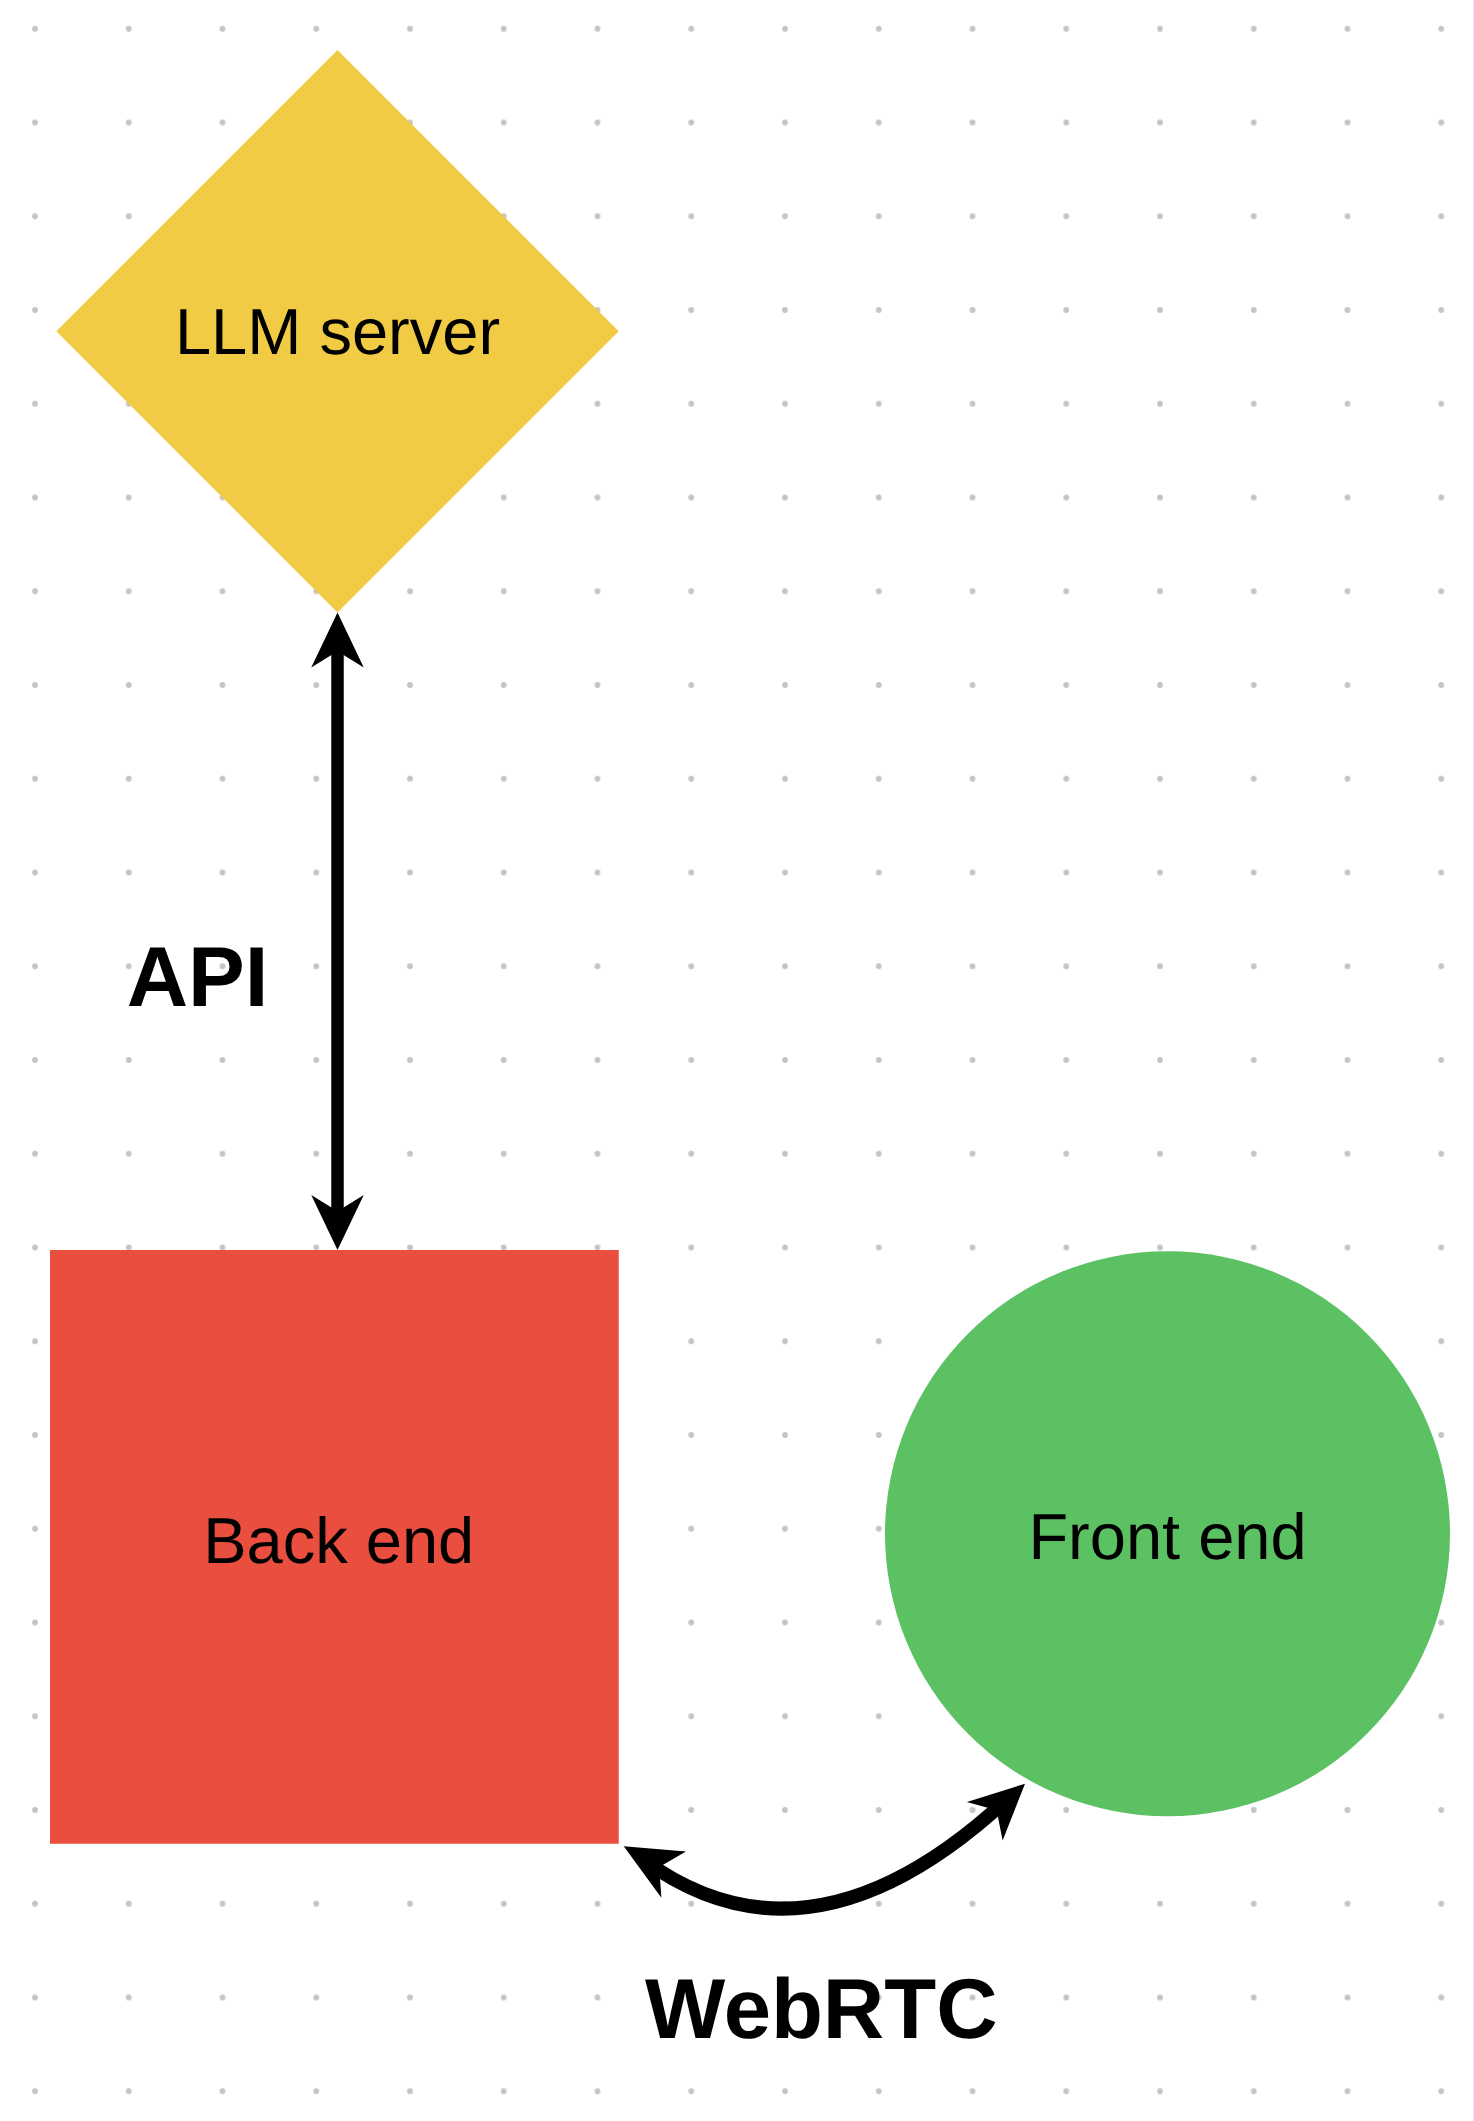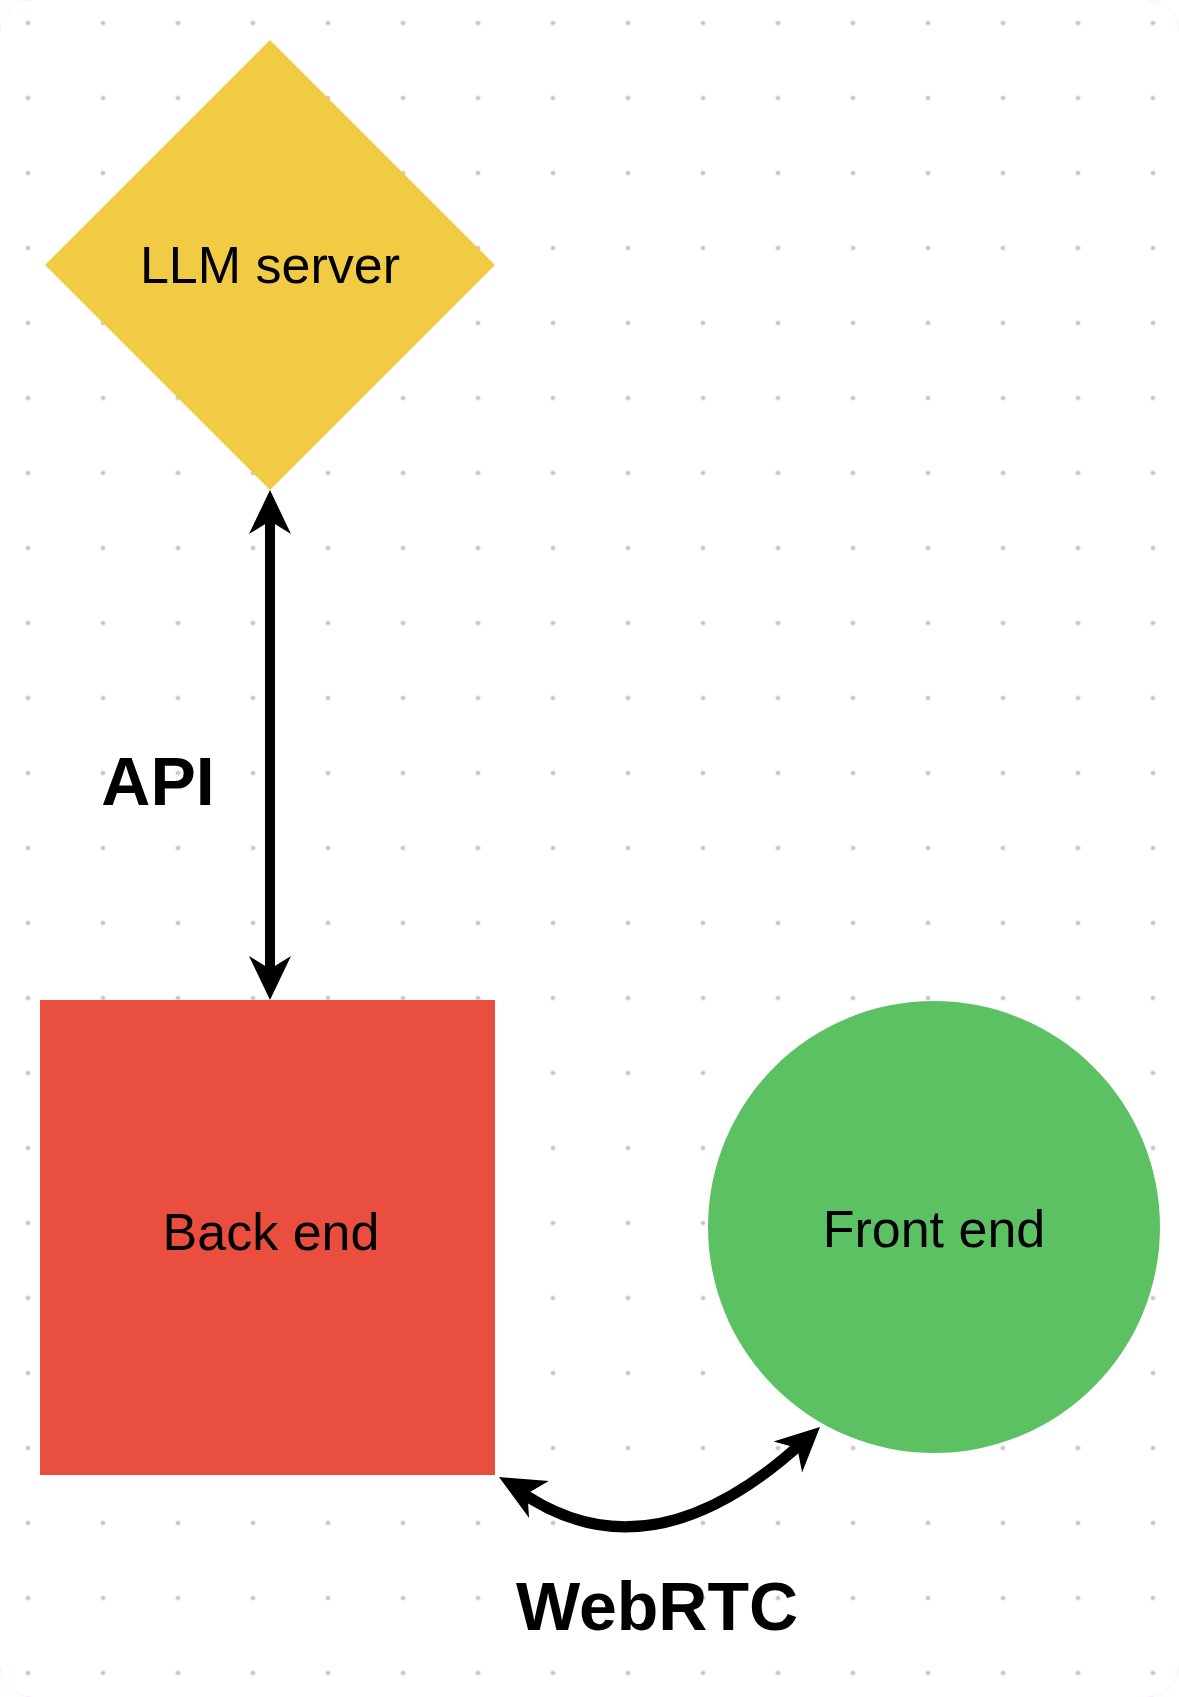--- a/index.html
+++ b/index.html
@@ -2,21 +2,20 @@
 <html><head>
 <meta charset="utf-8">
 <style>
   html, body { margin: 0; padding: 0; background: #ffffff; }
   .stage {
     position: relative;
     width: 1179px;
     height: 1697px;
     overflow: hidden;
     background: #f0abfc;
-    border-radius: 32px;
   }
   .stage svg { display: block; }
   text {
     font-family: "Liberation Sans", sans-serif;
     fill: #000000;
   }
   .node-label {
     font-size: 52px;
     font-weight: 400;
   }

